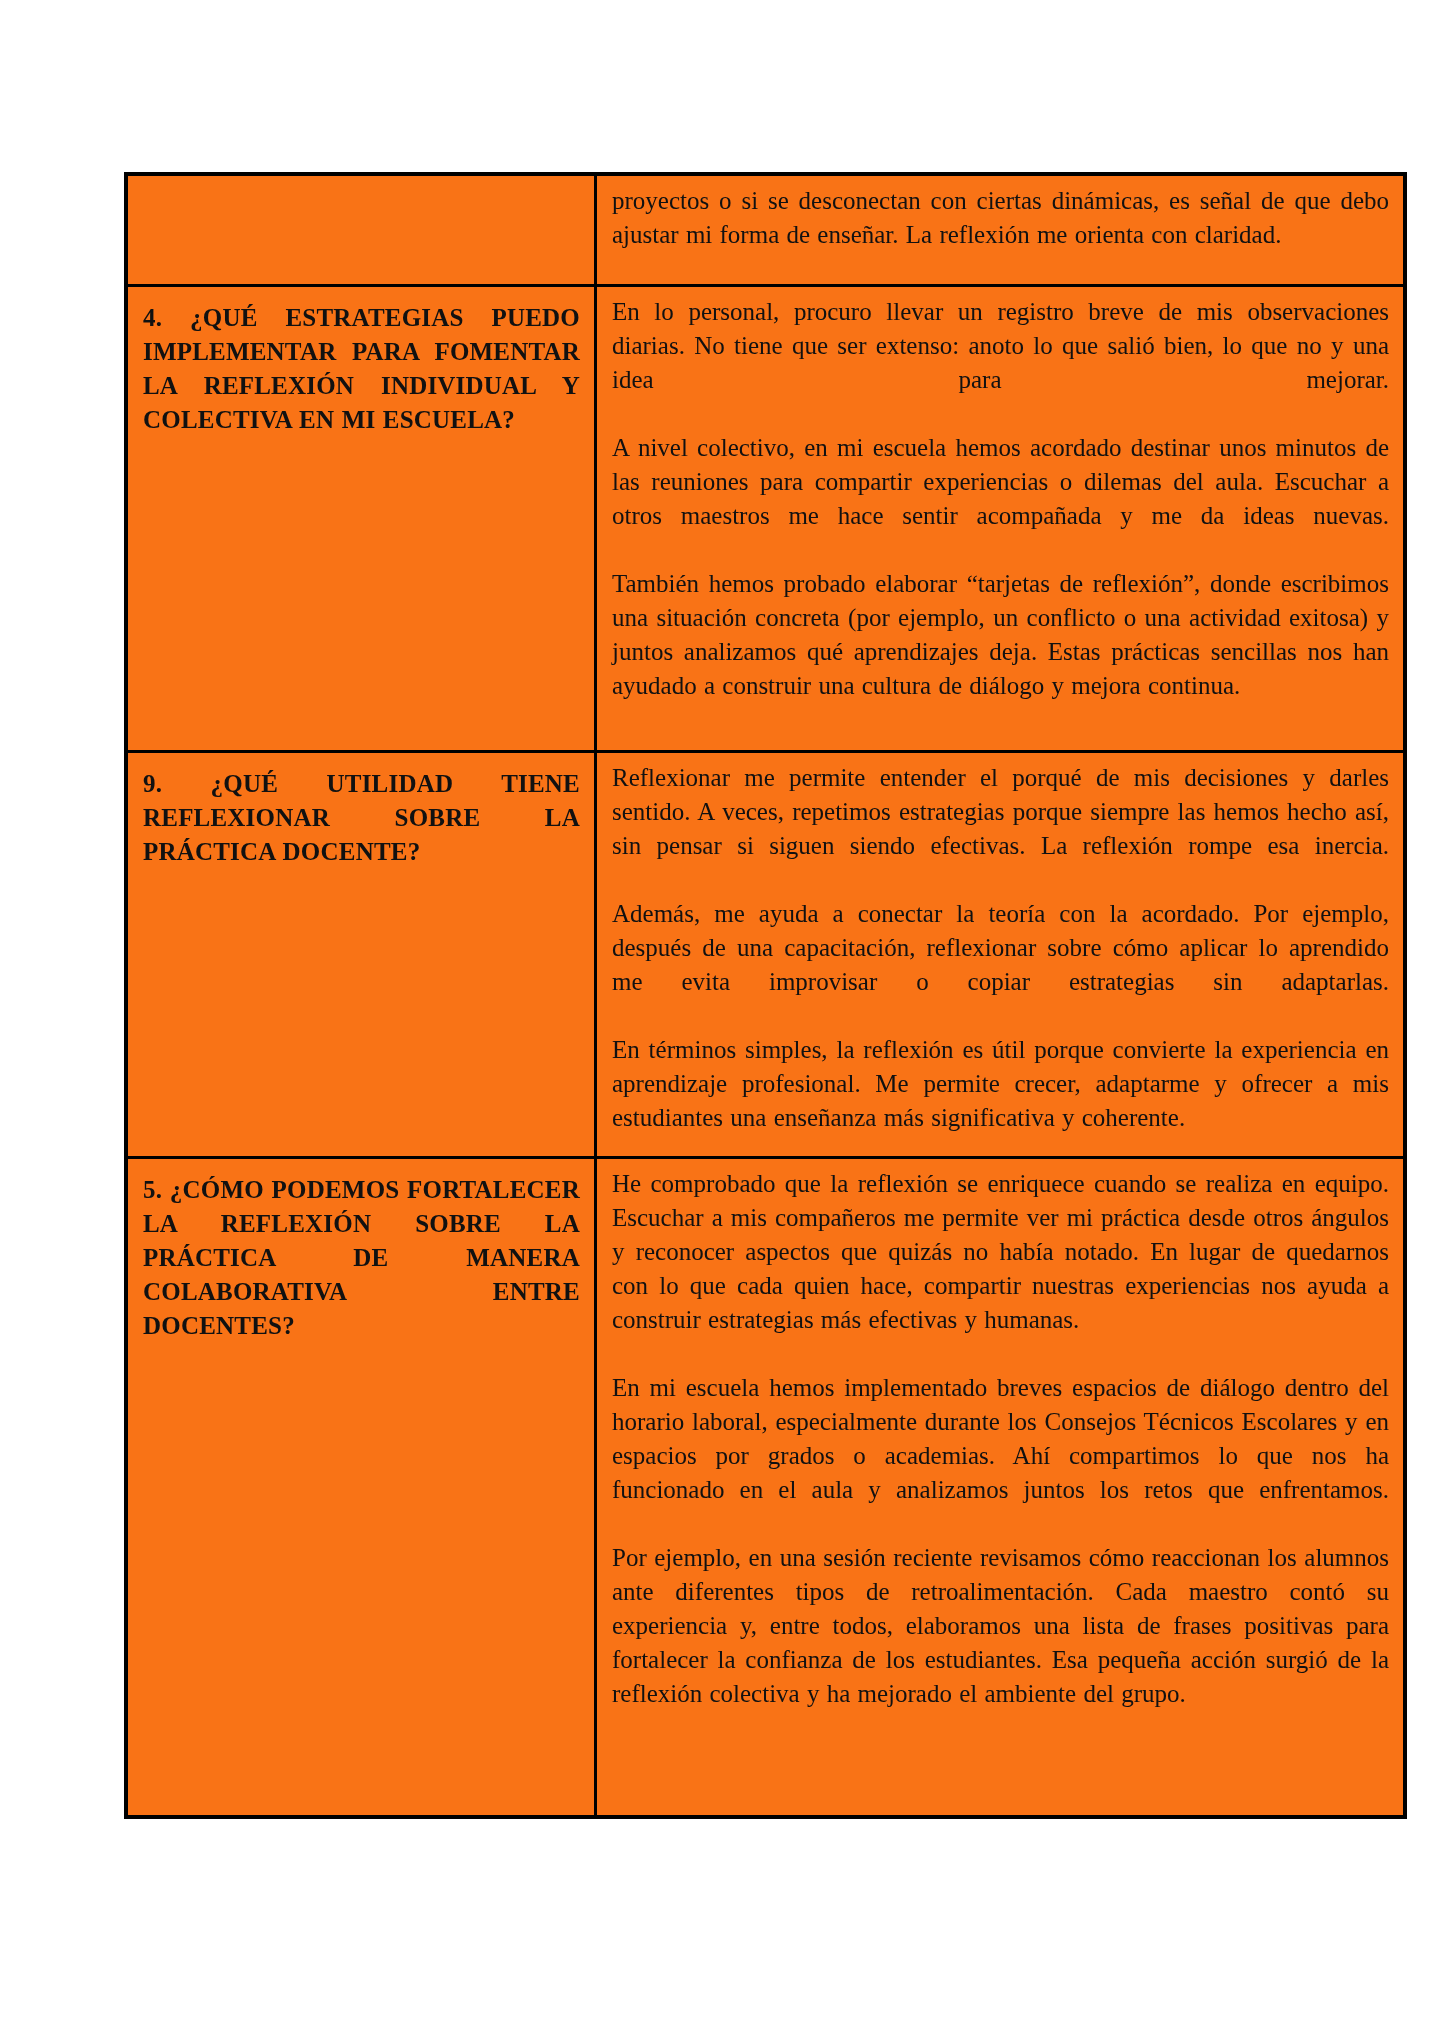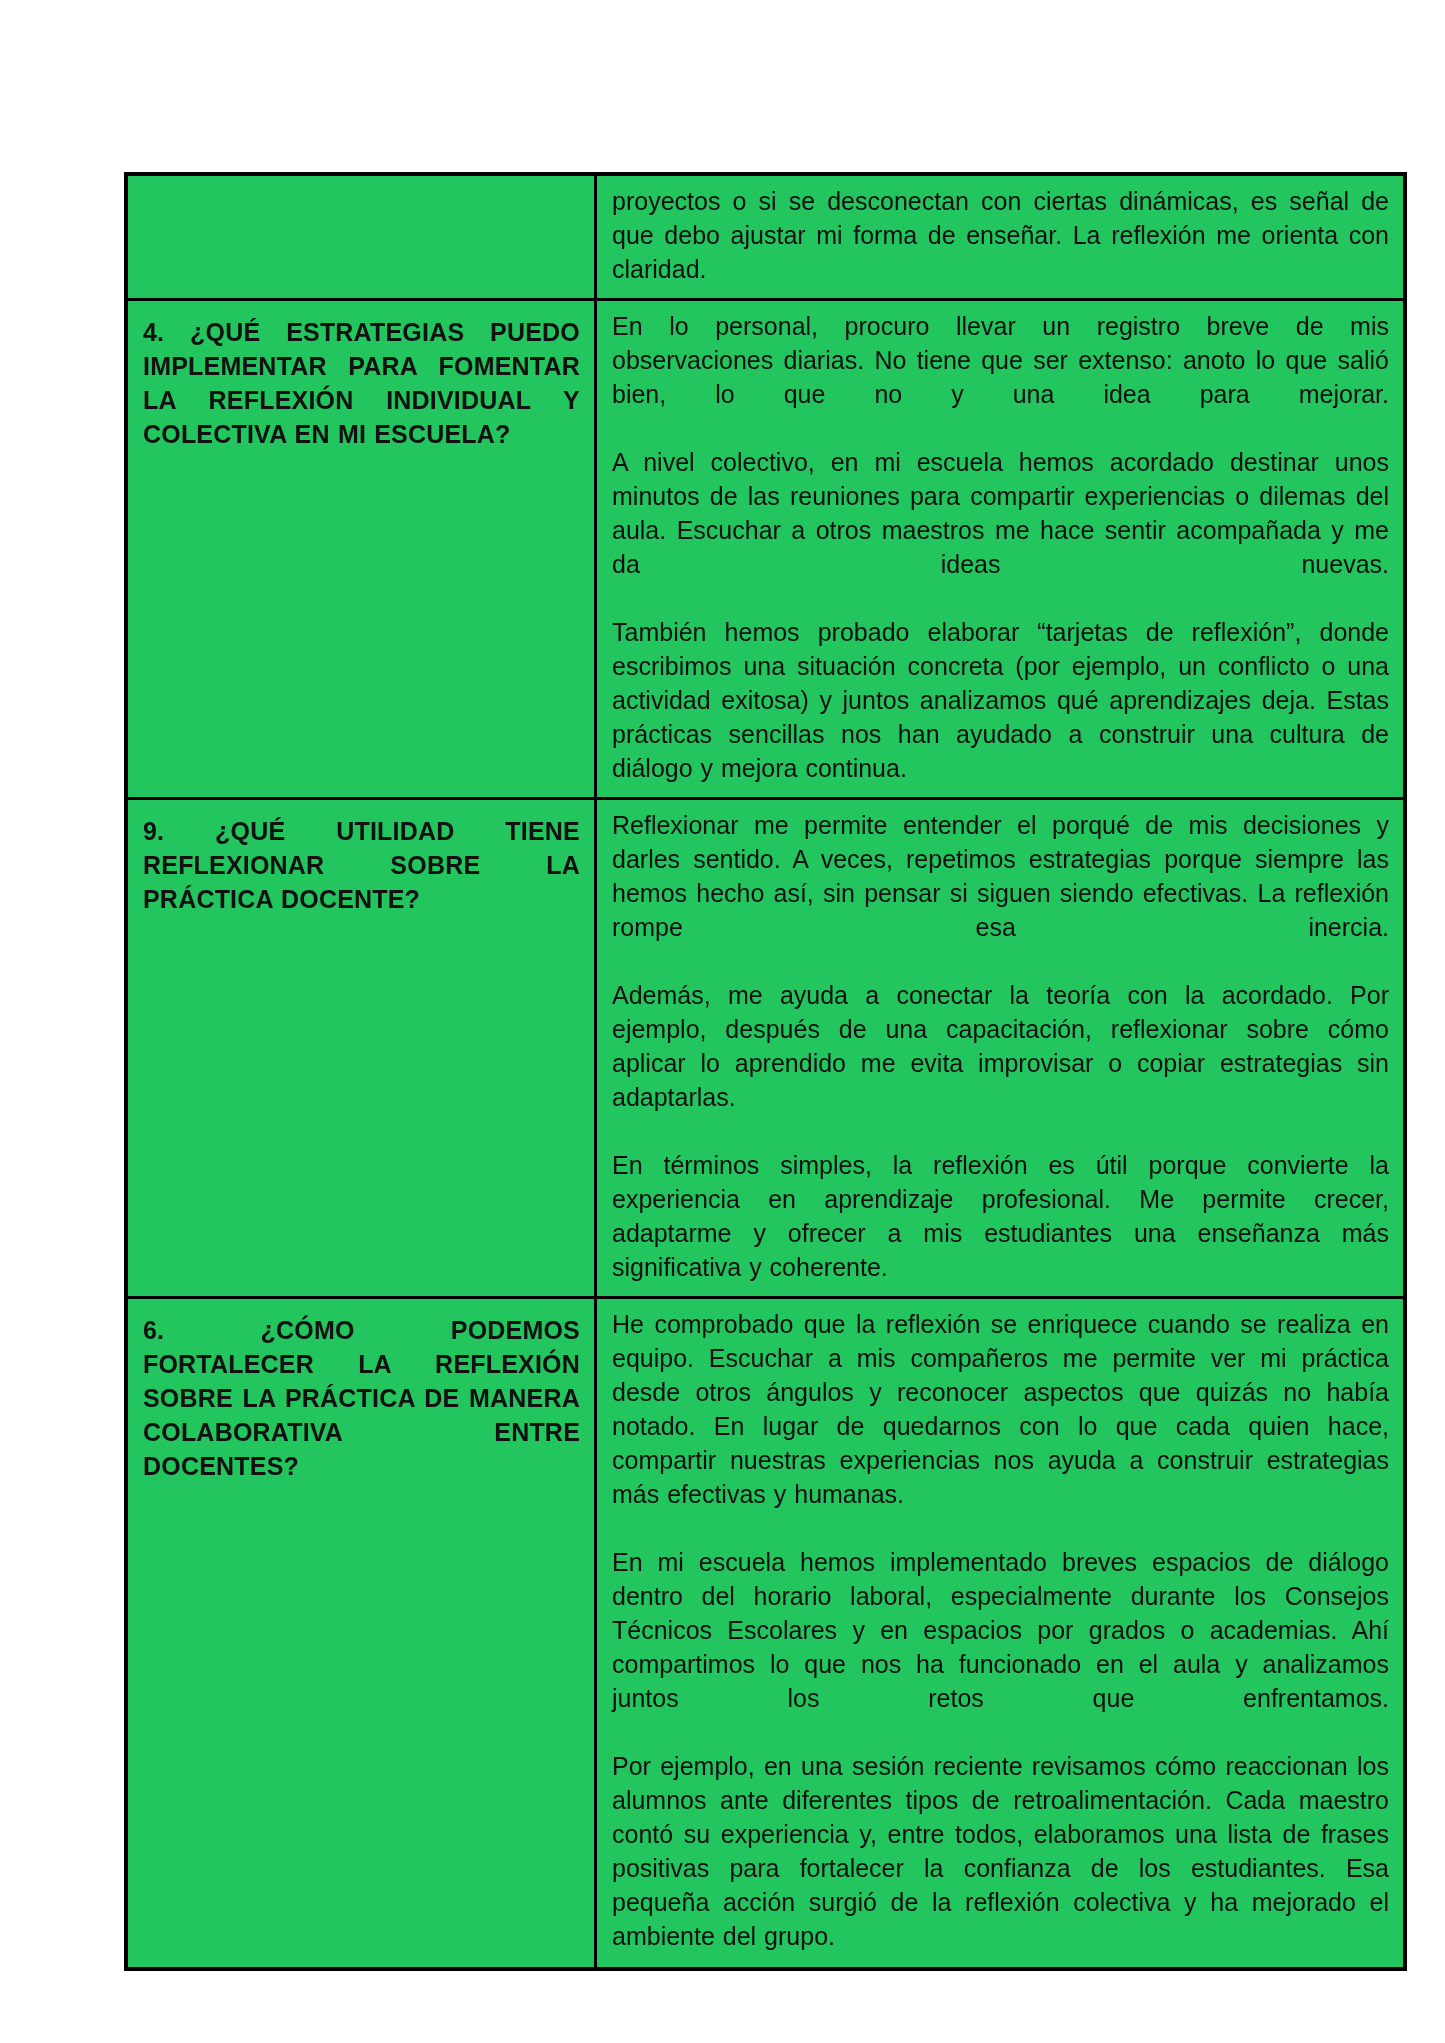--- a/index.html
+++ b/index.html
@@ -23,22 +23,23 @@
     width: 1214px;
     border-collapse: collapse;
     table-layout: fixed;
   }
   table.qa {
     border: 4px solid #000000;
   }
   table.qa td {
     border: 3px solid #000000;
     vertical-align: top;
-    padding: 8px 14px 12px 15px;
-    background: #22c55e;
+    padding: 8px 14px 0 15px;
+    background: #f97316;
+    font-family: Liberation Serif, serif;
   }
   td.col-q { width: 437px; }
   td.col-a { width: 777px; }
 
   tr.row-cont td { height: 100px; }
   tr.row-q4  td { height: 455px; }
   tr.row-q5  td { height: 395px; }
   tr.row-q6  td { height: 648px; }
 
   .qa p {
@@ -91,21 +92,21 @@
       </td>
       <td class="col-a">
         <p class="jl">Reflexionar me permite entender el porqué de mis decisiones y darles sentido. A veces, repetimos estrategias porque siempre las hemos hecho así, sin pensar si siguen siendo efectivas. La reflexión rompe esa inercia.</p>
         <p class="jl">Además, me ayuda a conectar la teoría con la acordado. Por ejemplo, después de una capacitación, reflexionar sobre cómo aplicar lo aprendido me evita improvisar o copiar estrategias sin adaptarlas.</p>
         <p>En términos simples, la reflexión es útil porque convierte la experiencia en aprendizaje profesional. Me permite crecer, adaptarme y ofrecer a mis estudiantes una enseñanza más significativa y coherente.</p>
       </td>
     </tr>
 
     <tr class="row-q6">
       <td class="col-q">
-        <p>6. ¿CÓMO PODEMOS FORTALECER LA REFLEXIÓN SOBRE LA PRÁCTICA DE MANERA COLABORATIVA ENTRE DOCENTES?</p>
+        <p>5. ¿CÓMO PODEMOS FORTALECER LA REFLEXIÓN SOBRE LA PRÁCTICA DE MANERA COLABORATIVA ENTRE DOCENTES?</p>
       </td>
       <td class="col-a">
         <p>He comprobado que la reflexión se enriquece cuando se realiza en equipo. Escuchar a mis compañeros me permite ver mi práctica desde otros ángulos y reconocer aspectos que quizás no había notado. En lugar de quedarnos con lo que cada quien hace, compartir nuestras experiencias nos ayuda a construir estrategias más efectivas y humanas.</p>
         <p class="jl">En mi escuela hemos implementado breves espacios de diálogo dentro del horario laboral, especialmente durante los Consejos Técnicos Escolares y en espacios por grados o academias. Ahí compartimos lo que nos ha funcionado en el aula y analizamos juntos los retos que enfrentamos.</p>
         <p>Por ejemplo, en una sesión reciente revisamos cómo reaccionan los alumnos ante diferentes tipos de retroalimentación. Cada maestro contó su experiencia y, entre todos, elaboramos una lista de frases positivas para fortalecer la confianza de los estudiantes. Esa pequeña acción surgió de la reflexión colectiva y ha mejorado el ambiente del grupo.</p>
       </td>
     </tr>
 
   </tbody>
     </table>

